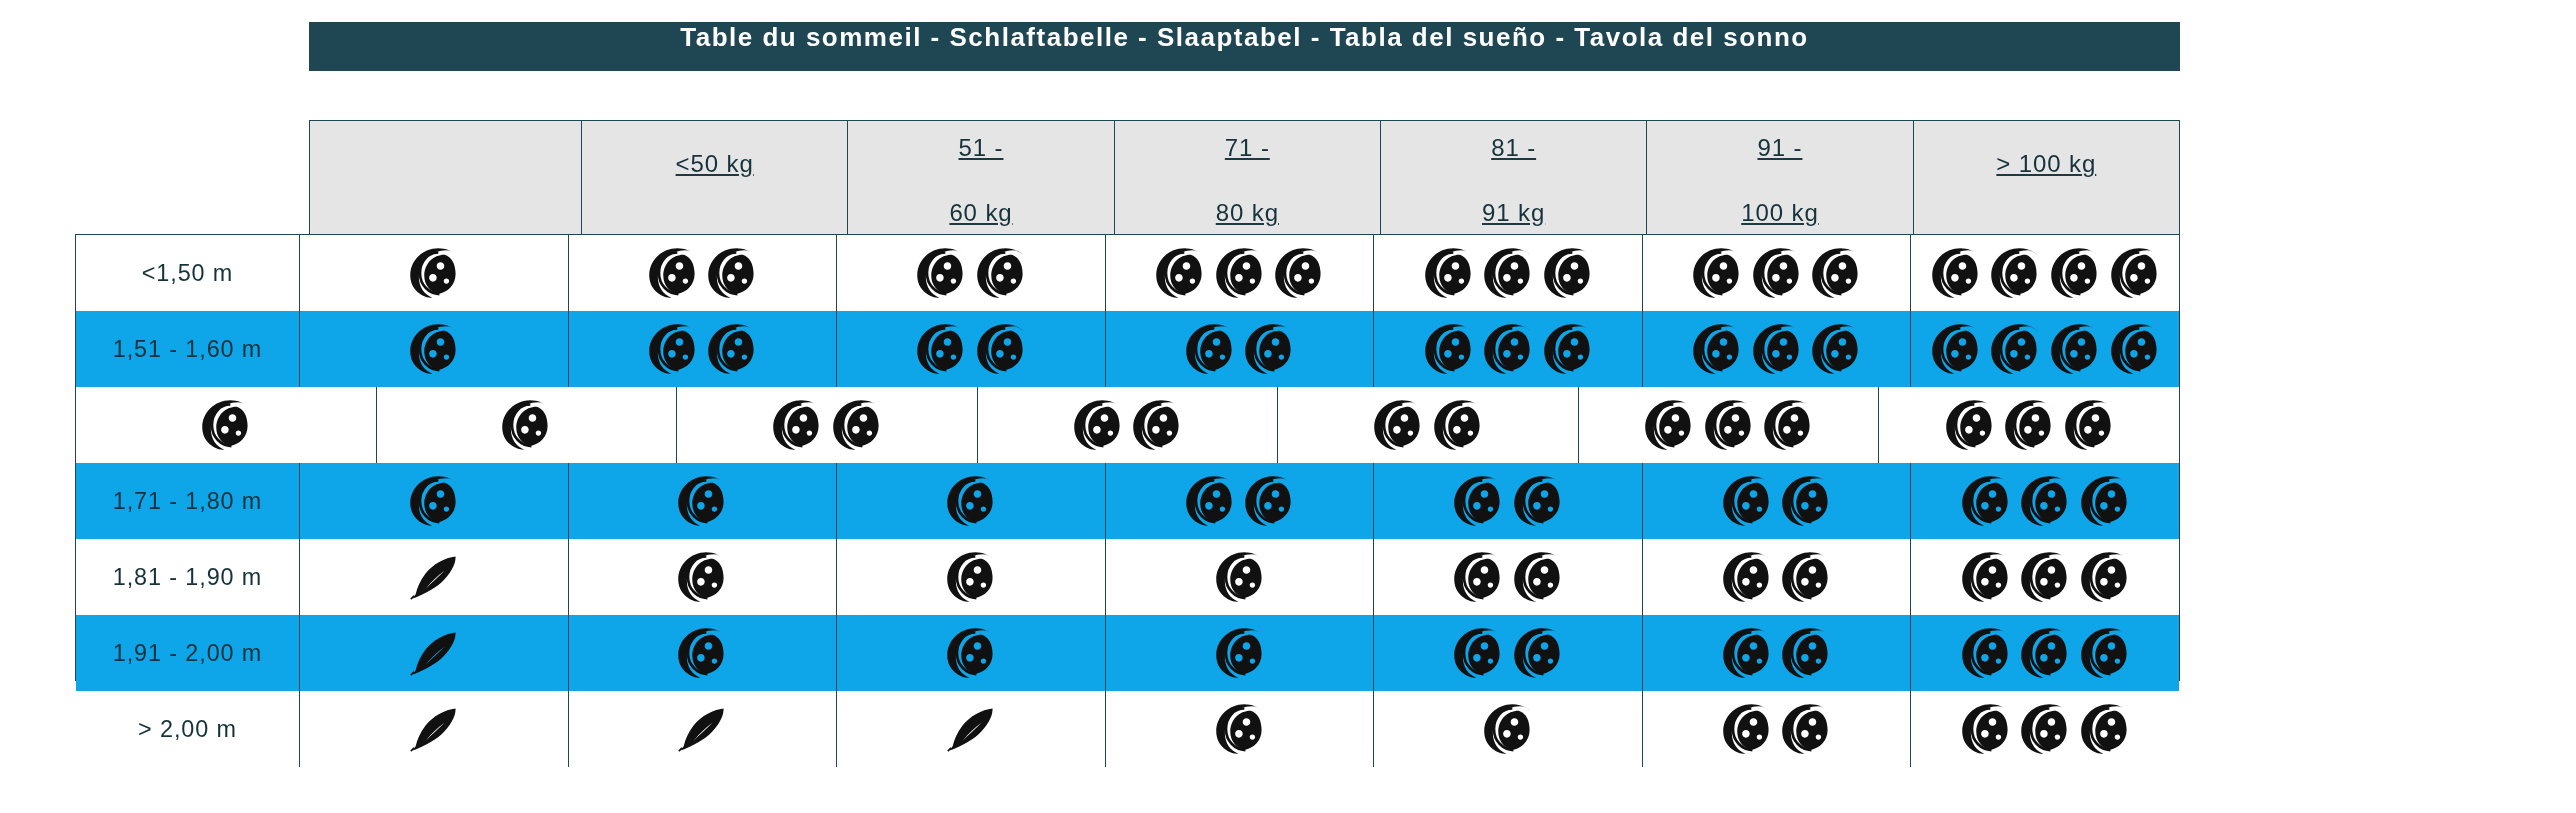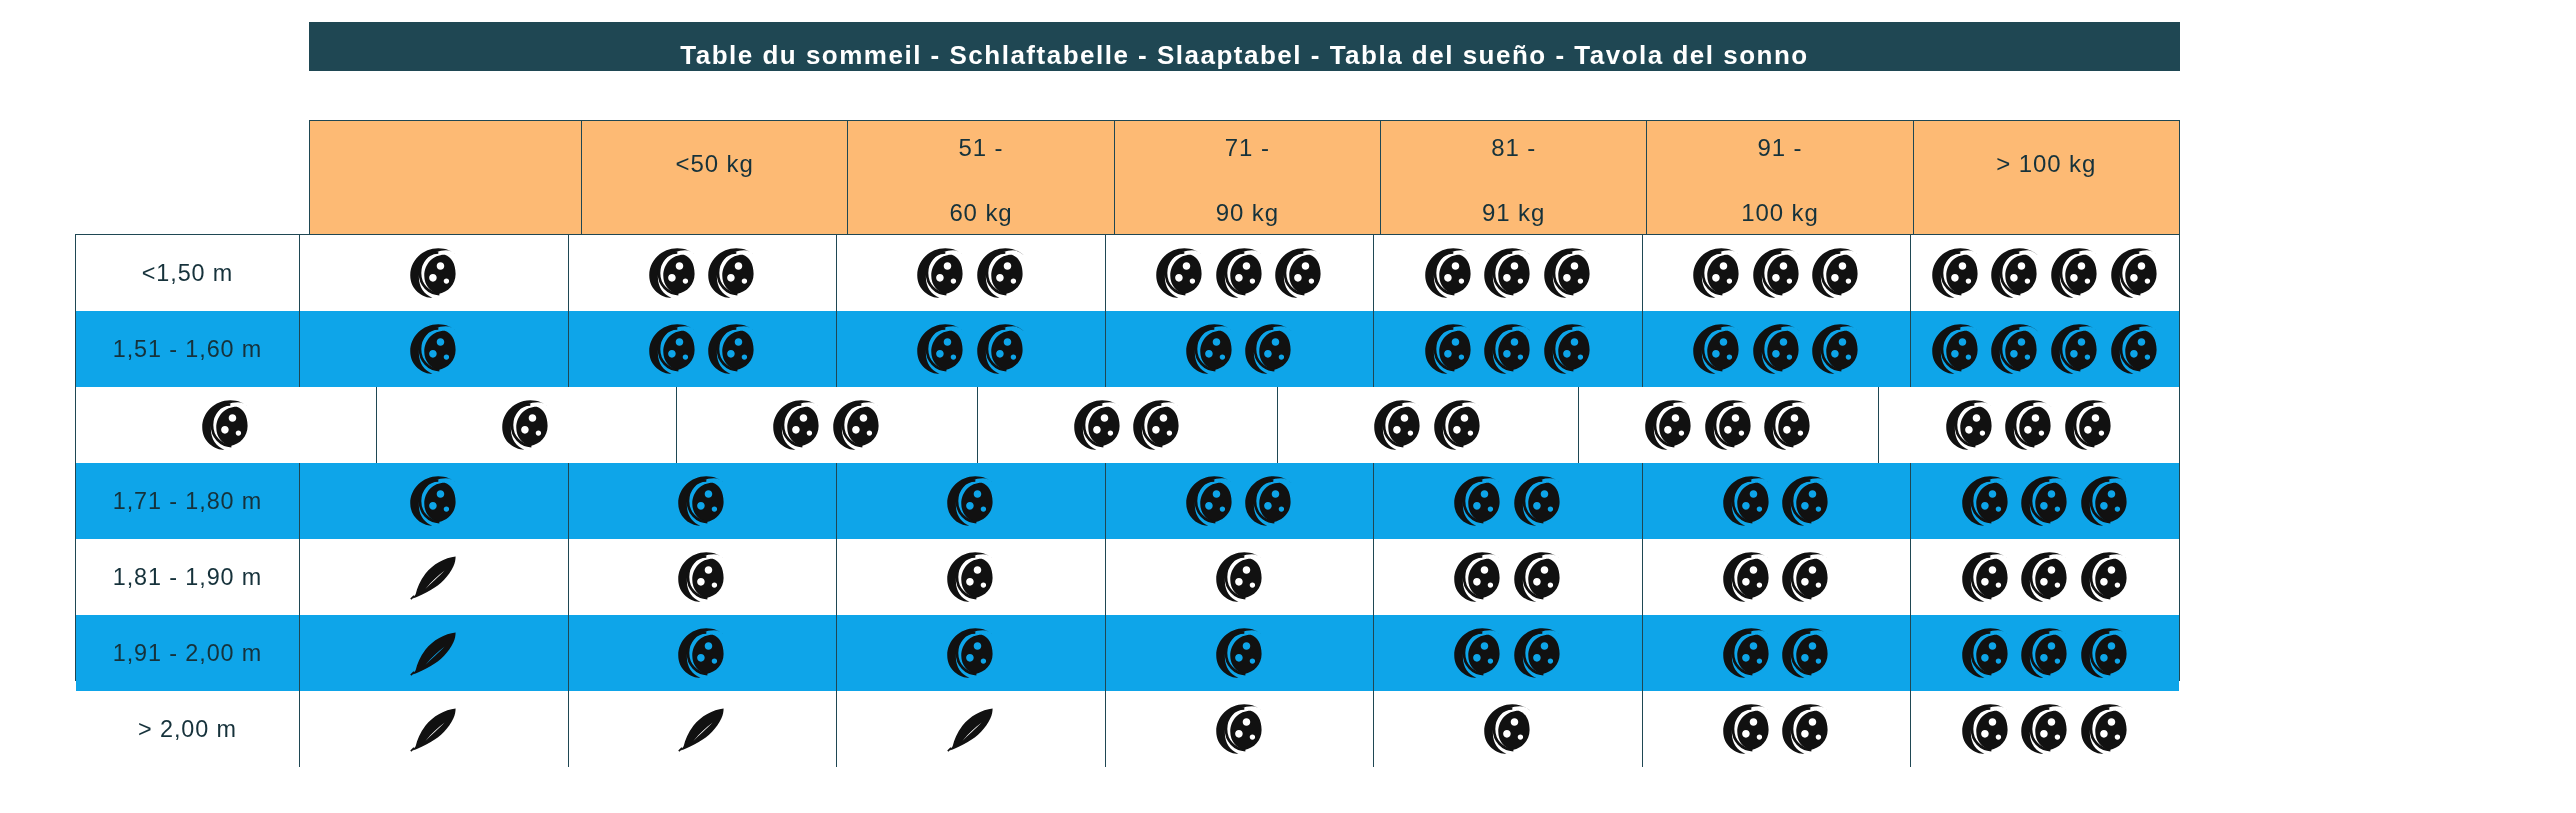--- a/index.html
+++ b/index.html
@@ -25,42 +25,43 @@
 
   
   .title-bar {
     position: absolute;
     left: 309px;
     top: 22.4px;
     width: 1871px;
     height: 49px;
     background: #1f4753;
     display: flex;
-    align-items: flex-end;
+    align-items: flex-start;
     justify-content: center;
   }
   .title-bar .title-text {
     color: #ffffff;
     font-size: 26px;
     font-weight: bold;
     letter-spacing: 1.5px;
     white-space: nowrap;
   }
 
   
   .header-row {
     position: absolute;
     left: 309px;
     top: 120px;
     width: 1871px;
     height: 121px;
     display: flex;
     border: 1.9px solid #1f4753;
     box-sizing: border-box;
-    background: #fdba74;
+    background: #e5e5e5;
+    text-decoration: underline;
   }
   .header-row .corner-cell {
     width: 14.5%;
     border-right: 1.9px solid #1f4753;
     display: flex;
     align-items: center;
     justify-content: center;
   }
   .header-row .head-cell {
     flex: 1 1 0;
@@ -147,21 +148,21 @@
     </div>
     <div class="head-cell">
       <div>
         <span>51 -</span>
         <span class="l2">60 kg</span>
       </div>
     </div>
     <div class="head-cell">
       <div>
         <span>71 -</span>
-        <span class="l2">90 kg</span>
+        <span class="l2">80 kg</span>
       </div>
     </div>
     <div class="head-cell">
       <div>
         <span>81 -</span>
         <span class="l2">91 kg</span>
       </div>
     </div>
     <div class="head-cell">
       <div>

